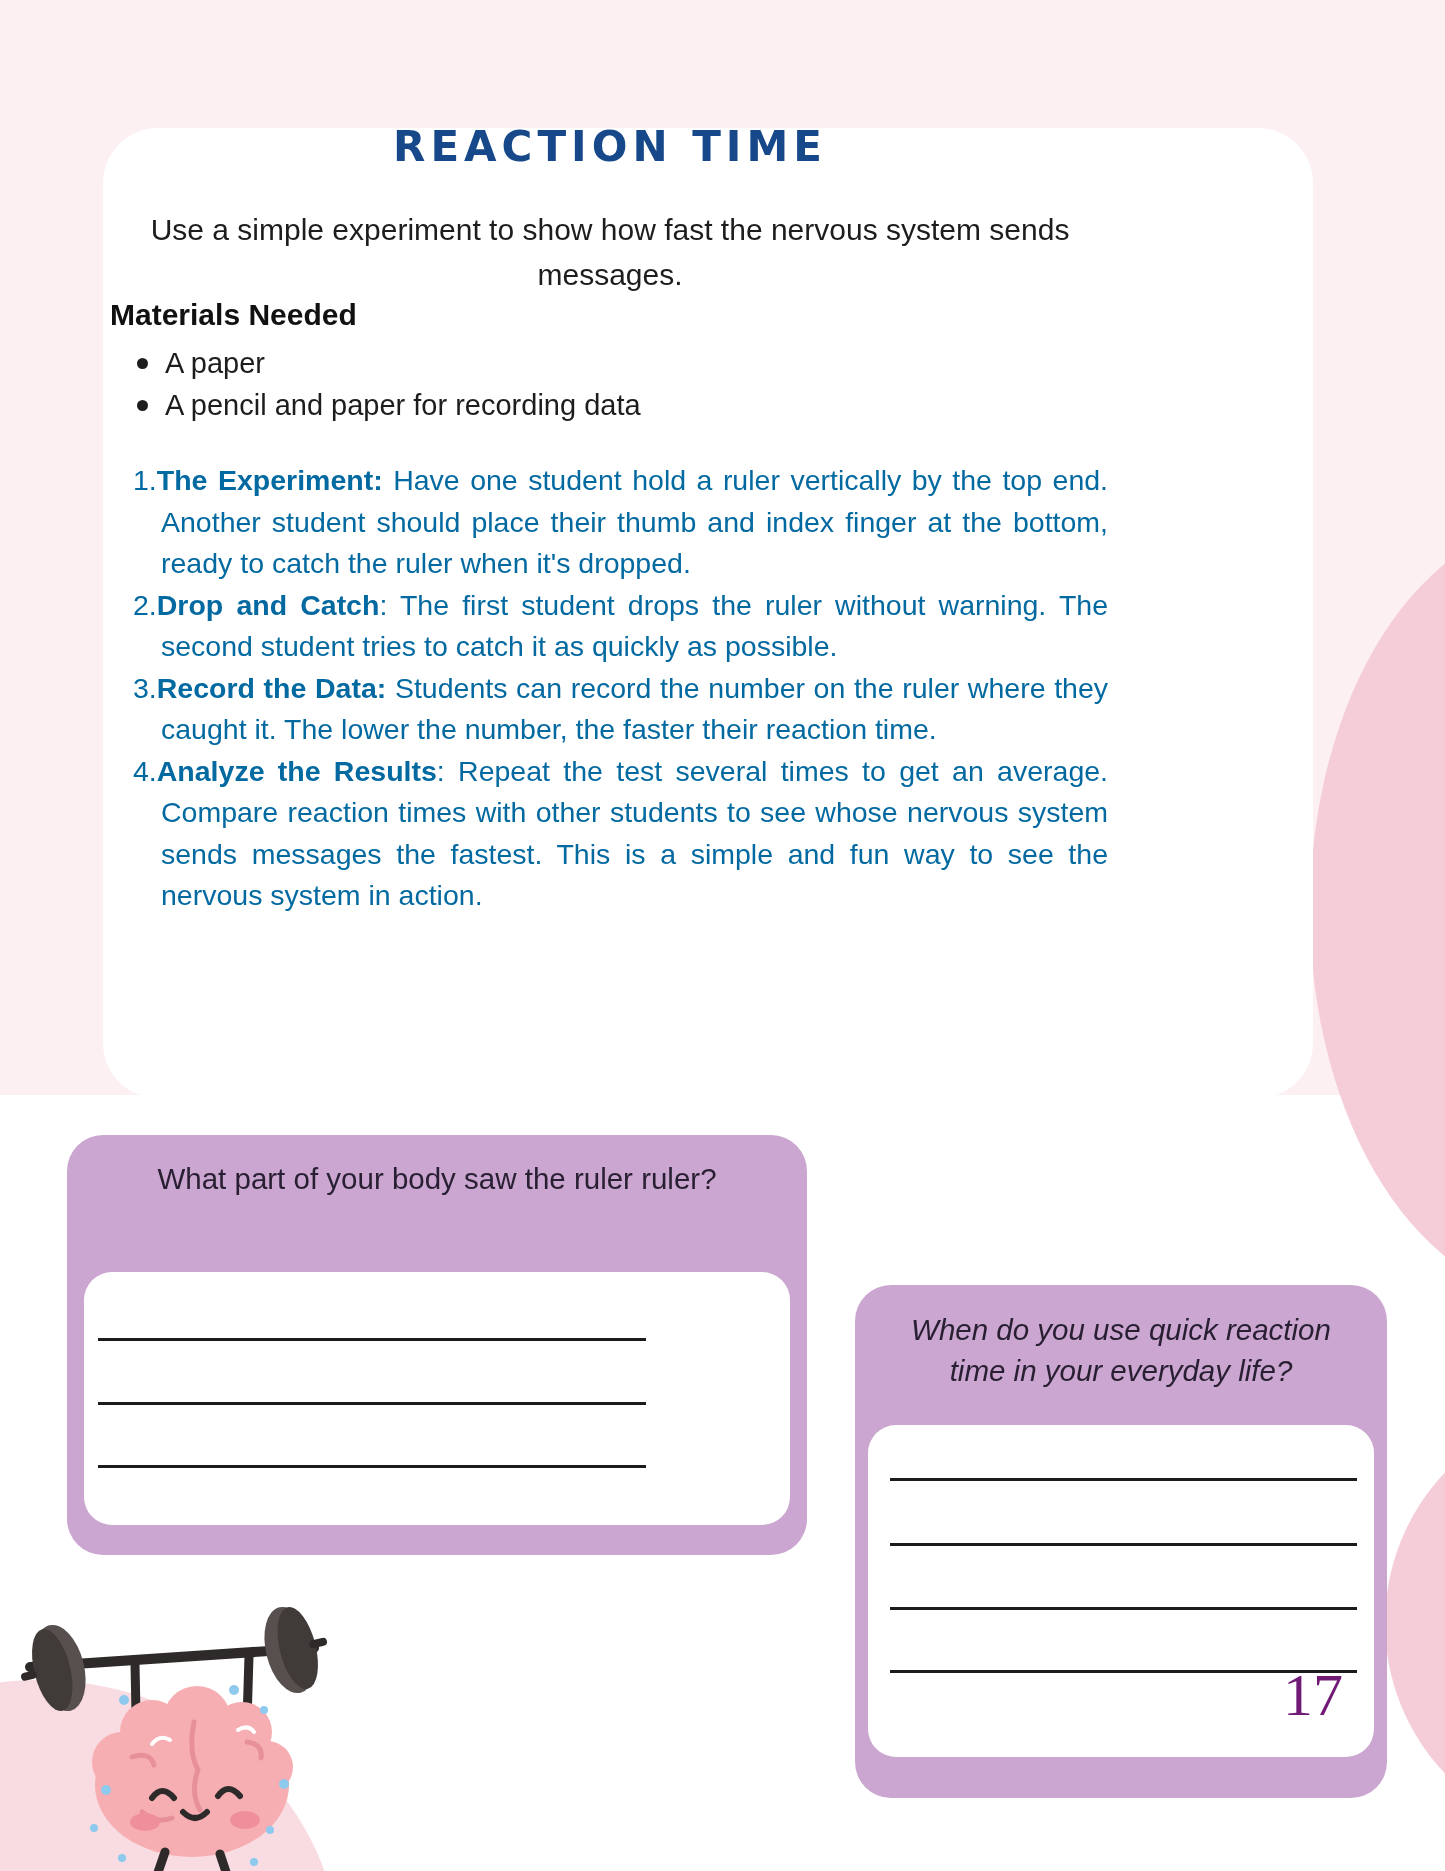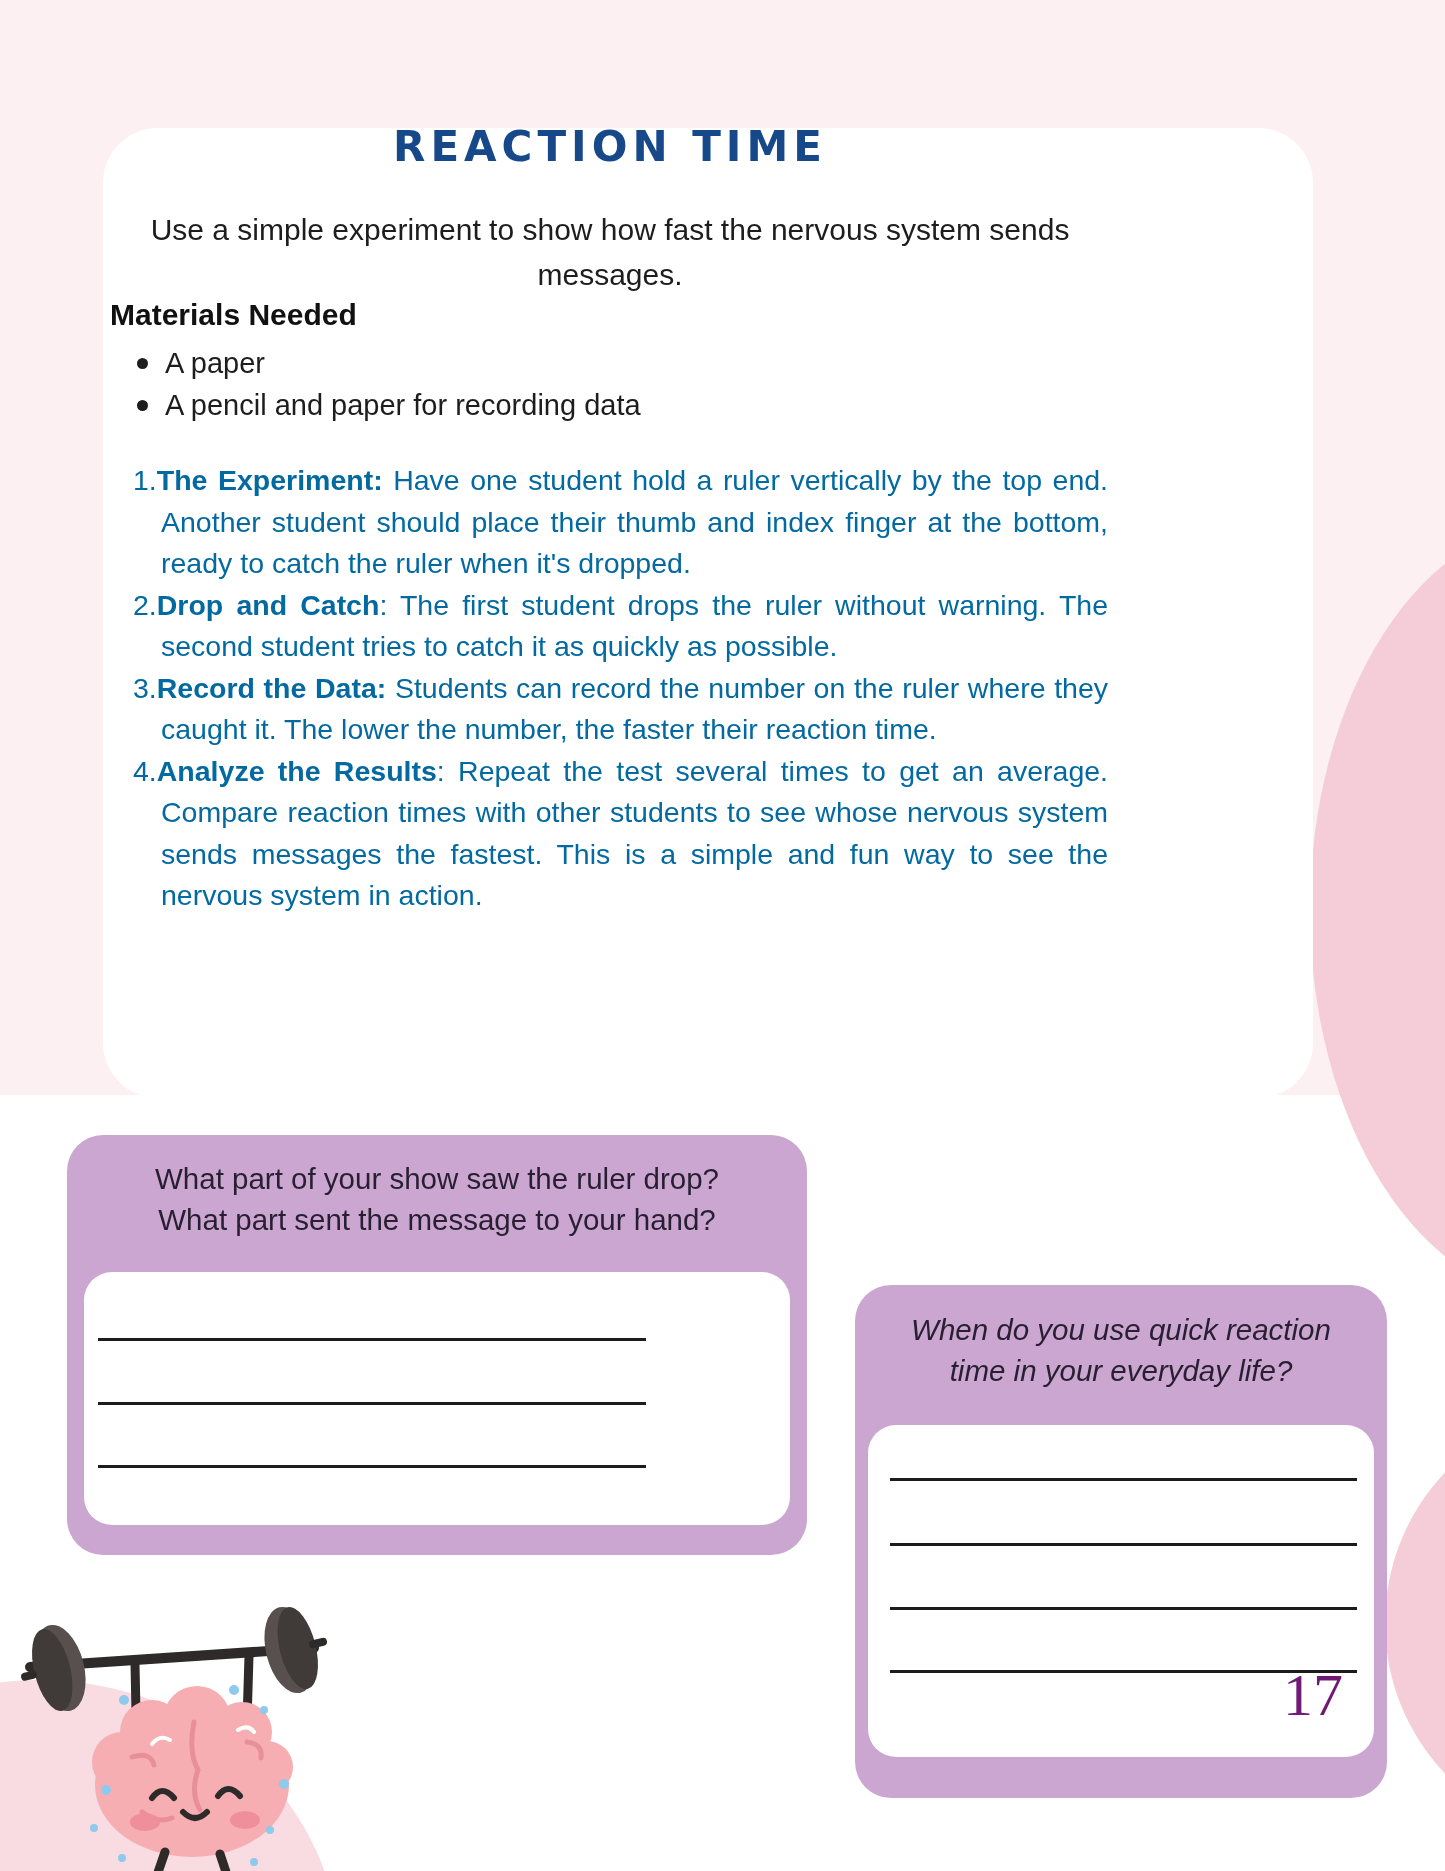--- a/index.html
+++ b/index.html
@@ -99,22 +99,21 @@
 
 <ol class="steps">
   <li><span class="step-num">1.</span><span class="step-label">The Experiment:</span><span> Have one student hold a ruler vertically by the top end. Another student should place their thumb and index finger at the bottom, ready to catch the ruler when it's dropped.</span></li>
   <li><span class="step-num">2.</span><span class="step-label">Drop and Catch</span><span>: The first student drops the ruler without warning. The second student tries to catch it as quickly as possible.</span></li>
   <li><span class="step-num">3.</span><span class="step-label">Record the Data:</span><span> Students can record the number on the ruler where they caught it. The lower the number, the faster their reaction time.</span></li>
   <li><span class="step-num">4.</span><span class="step-label">Analyze the Results</span><span>: Repeat the test several times to get an average. Compare reaction times with other students to see whose nervous system sends messages the fastest. This is a simple and fun way to see the nervous system in action.</span></li>
 </ol>
 
 <div class="qbox qbox-1">
   <div class="q-text">
-    <div>What part of your show saw the ruler drop?</div>
-    <div>What part sent the message to your hand?</div>
+    <div>What part of your body saw the ruler ruler?</div>
   </div>
   <div class="answer-panel">
     <div class="answer-line l1"></div>
     <div class="answer-line l2"></div>
     <div class="answer-line l3"></div>
   </div>
 </div>
 
 <div class="qbox qbox-2">
   <div class="q-text">

